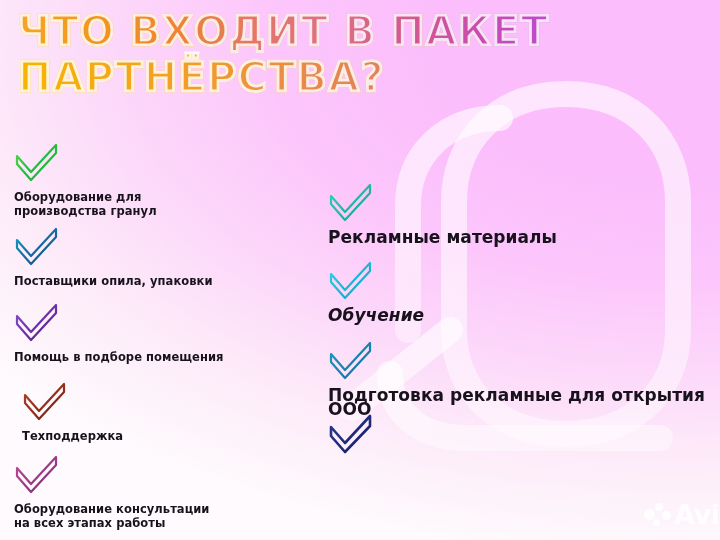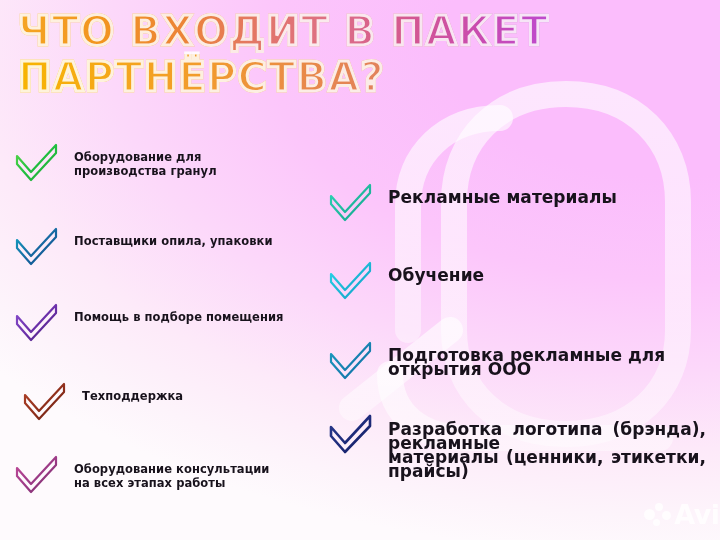--- a/index.html
+++ b/index.html
@@ -110,20 +110,21 @@
     position: absolute;
     z-index: 4;
   }
   .col-left  { left: 14px;  top: 142px; width: 310px; }
   .col-right { left: 328px; top: 182px; width: 384px; }
 
   .feature {
     position: absolute;
     display: flex;
     align-items: flex-start;
+    flex-direction: column;
   }
   .feature .check {
     flex: 0 0 auto;
     width: 46px;
     height: 40px;
     margin-right: 14px;
   }
   .feature .ftext {
     font-family: "DejaVu Sans", sans-serif;
     font-size: 11.5px;
@@ -266,21 +267,21 @@
               <stop offset="100%" stop-color="#11a08b"></stop>
         </linearGradient>
           </defs>
         <path d="M3 14 L17 30 L42 3 L42 11 L17 38 L3 22 Z" fill="none" stroke="url(#ck-r0)" stroke-width="2.2" stroke-linejoin="round"></path>
       </svg>
       <div class="ftext">
         <span>Рекламные материалы</span>
       </div>
     </div>
 
-    <div class="feature" style="top:78px;left:0;">
+    <div class="feature" style="top:78px;left:0;font-style:italic;">
       <svg class="check" viewBox="0 0 46 40" xmlns="http://www.w3.org/2000/svg">
         <defs>
             <linearGradient id="ck-r1" x1="0" y1="0" x2="1" y2="1">
           <stop offset="0%" stop-color="#2ad6e8"></stop>
               <stop offset="55%" stop-color="#1bb5d4"></stop>
               <stop offset="100%" stop-color="#13a0c8"></stop>
         </linearGradient>
           </defs>
         <path d="M3 14 L17 30 L42 3 L42 11 L17 38 L3 22 Z" fill="none" stroke="url(#ck-r1)" stroke-width="2.2" stroke-linejoin="round"></path>
       </svg>
@@ -309,24 +310,20 @@
       <svg class="check" viewBox="0 0 46 40" xmlns="http://www.w3.org/2000/svg">
         <defs>
             <linearGradient id="ck-r3" x1="0" y1="0" x2="1" y2="1">
           <stop offset="0%" stop-color="#2a3a8c"></stop>
               <stop offset="55%" stop-color="#1d2a7a"></stop>
               <stop offset="100%" stop-color="#141d5e"></stop>
         </linearGradient>
           </defs>
         <path d="M3 13 L17 29 L42 2 L42 12 L17 38 L3 22 Z" fill="none" stroke="url(#ck-r3)" stroke-width="2.6" stroke-linejoin="round"></path>
       </svg>
-      <div class="ftext" style="width:318px;">
-        <span>Разработка   логотипа   (брэнда),   рекламные</span><br>
-        <span>материалы (ценники, этикетки, прайсы)</span>
-      </div>
     </div>
 
   </div>
 
   <div class="wm-avito">
     <span class="dots">
       <i class="d1"></i>
         <i class="d2"></i>
         <i class="d3"></i>
         <i class="d4"></i>

